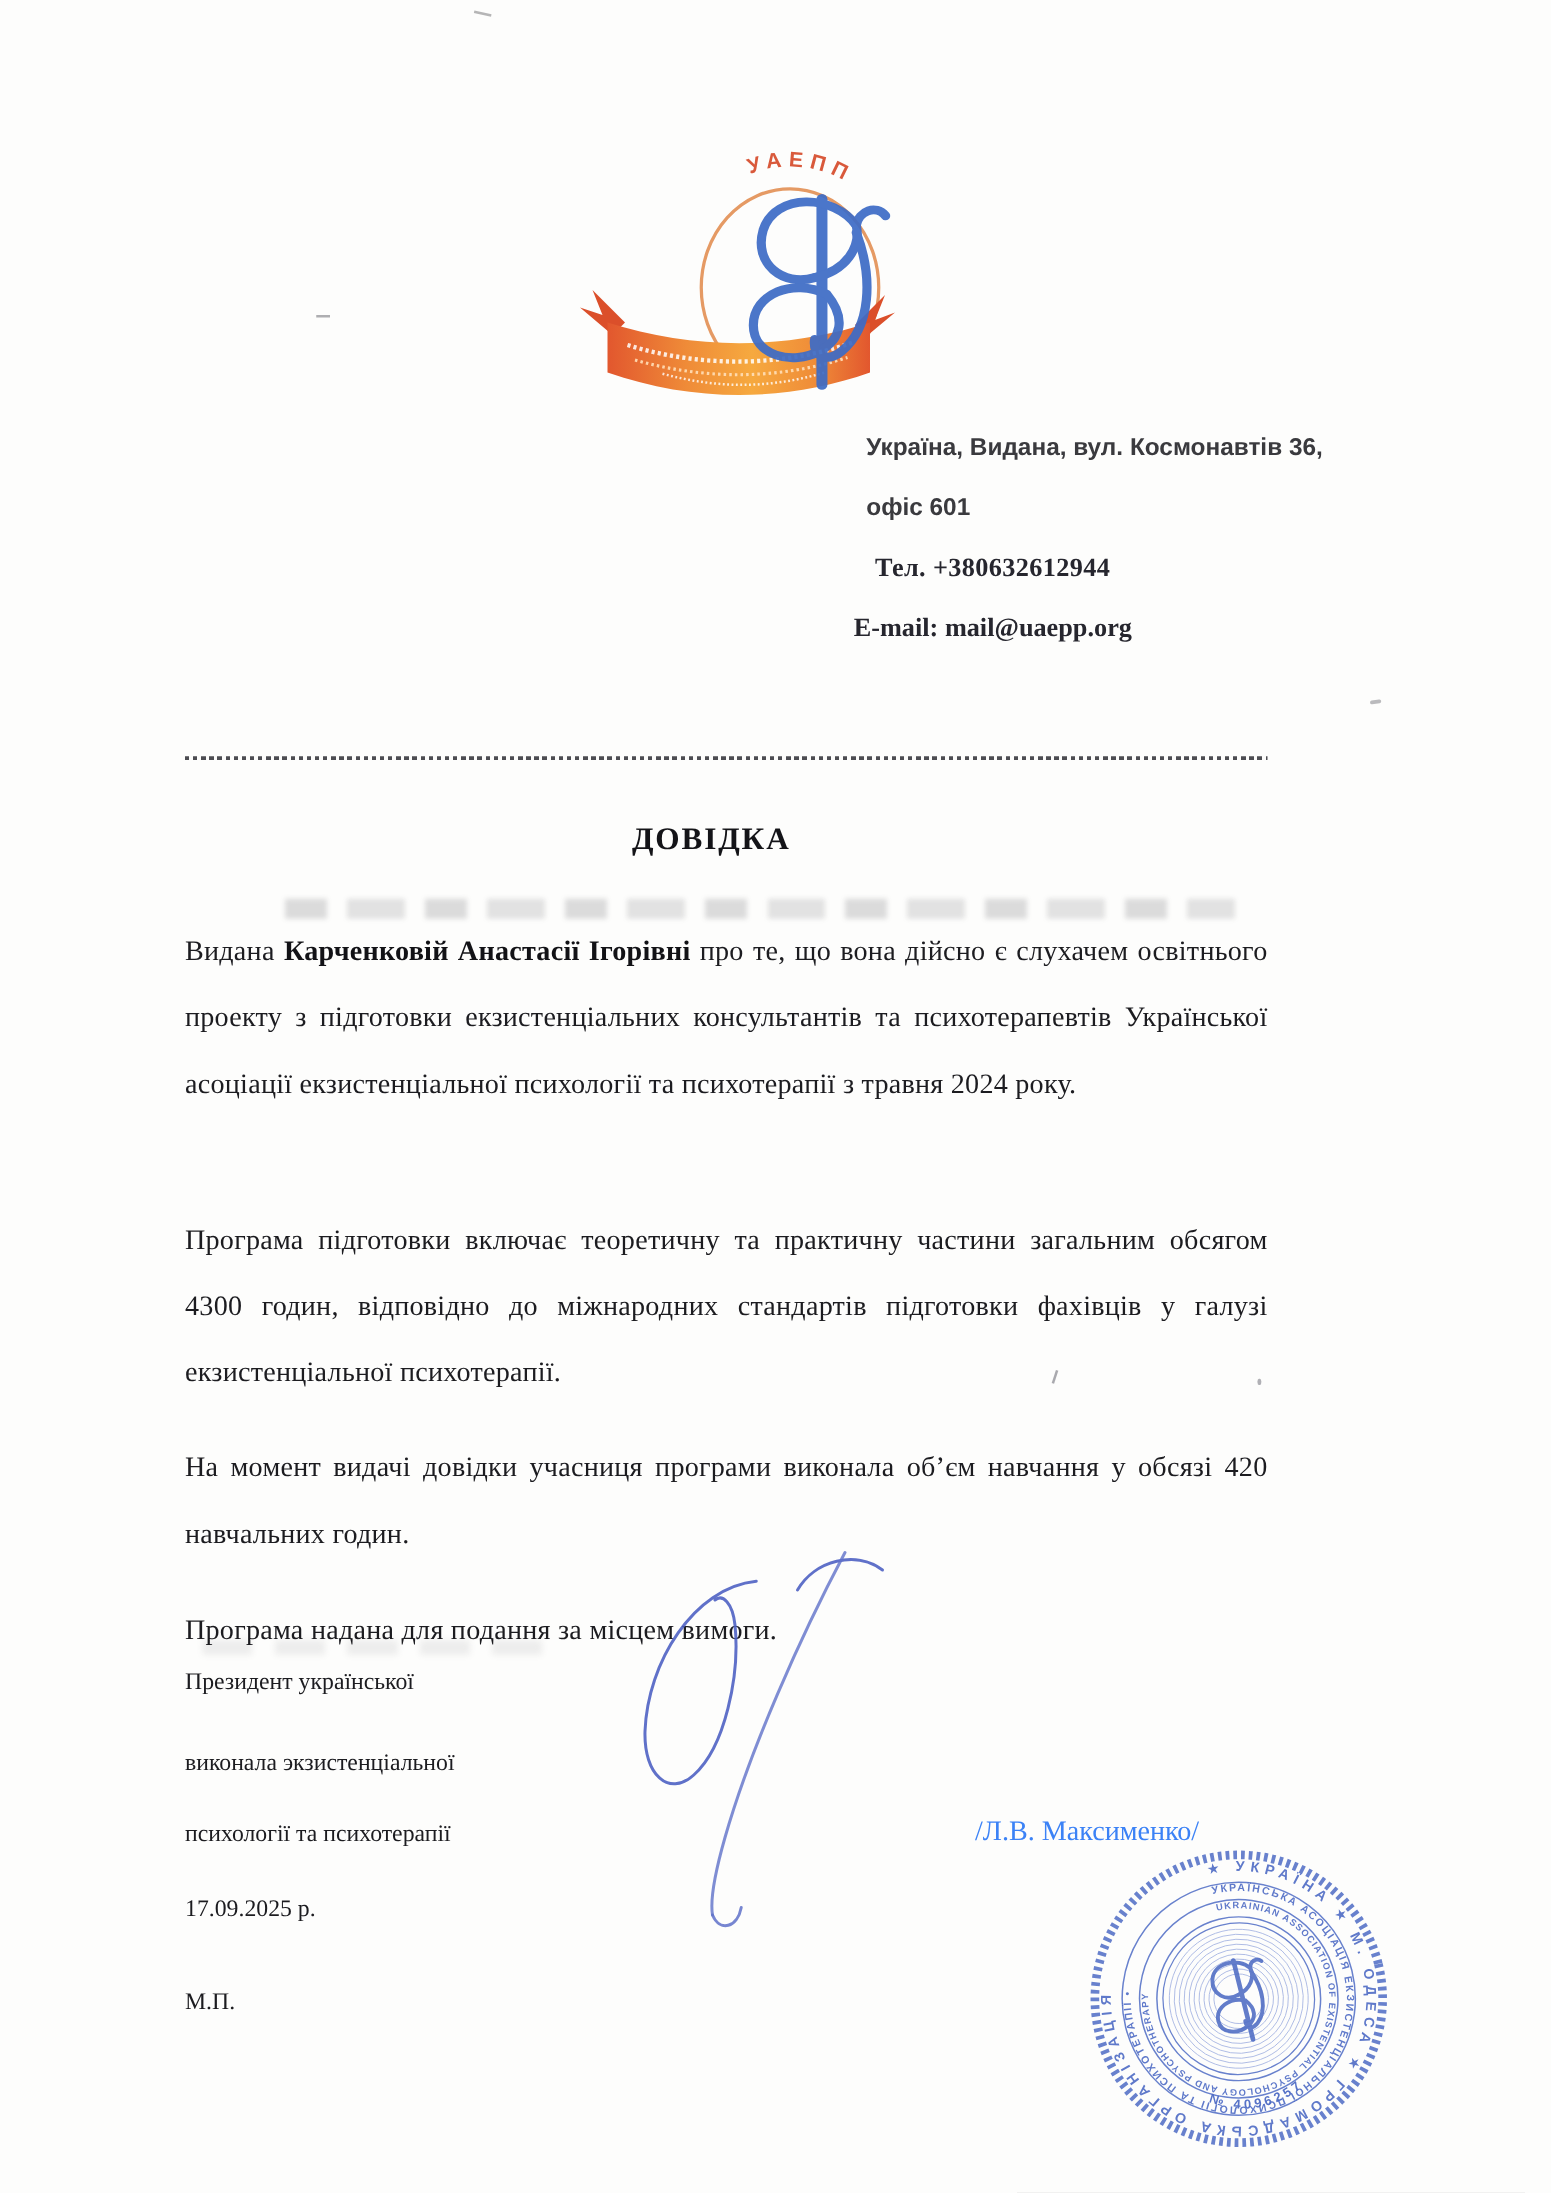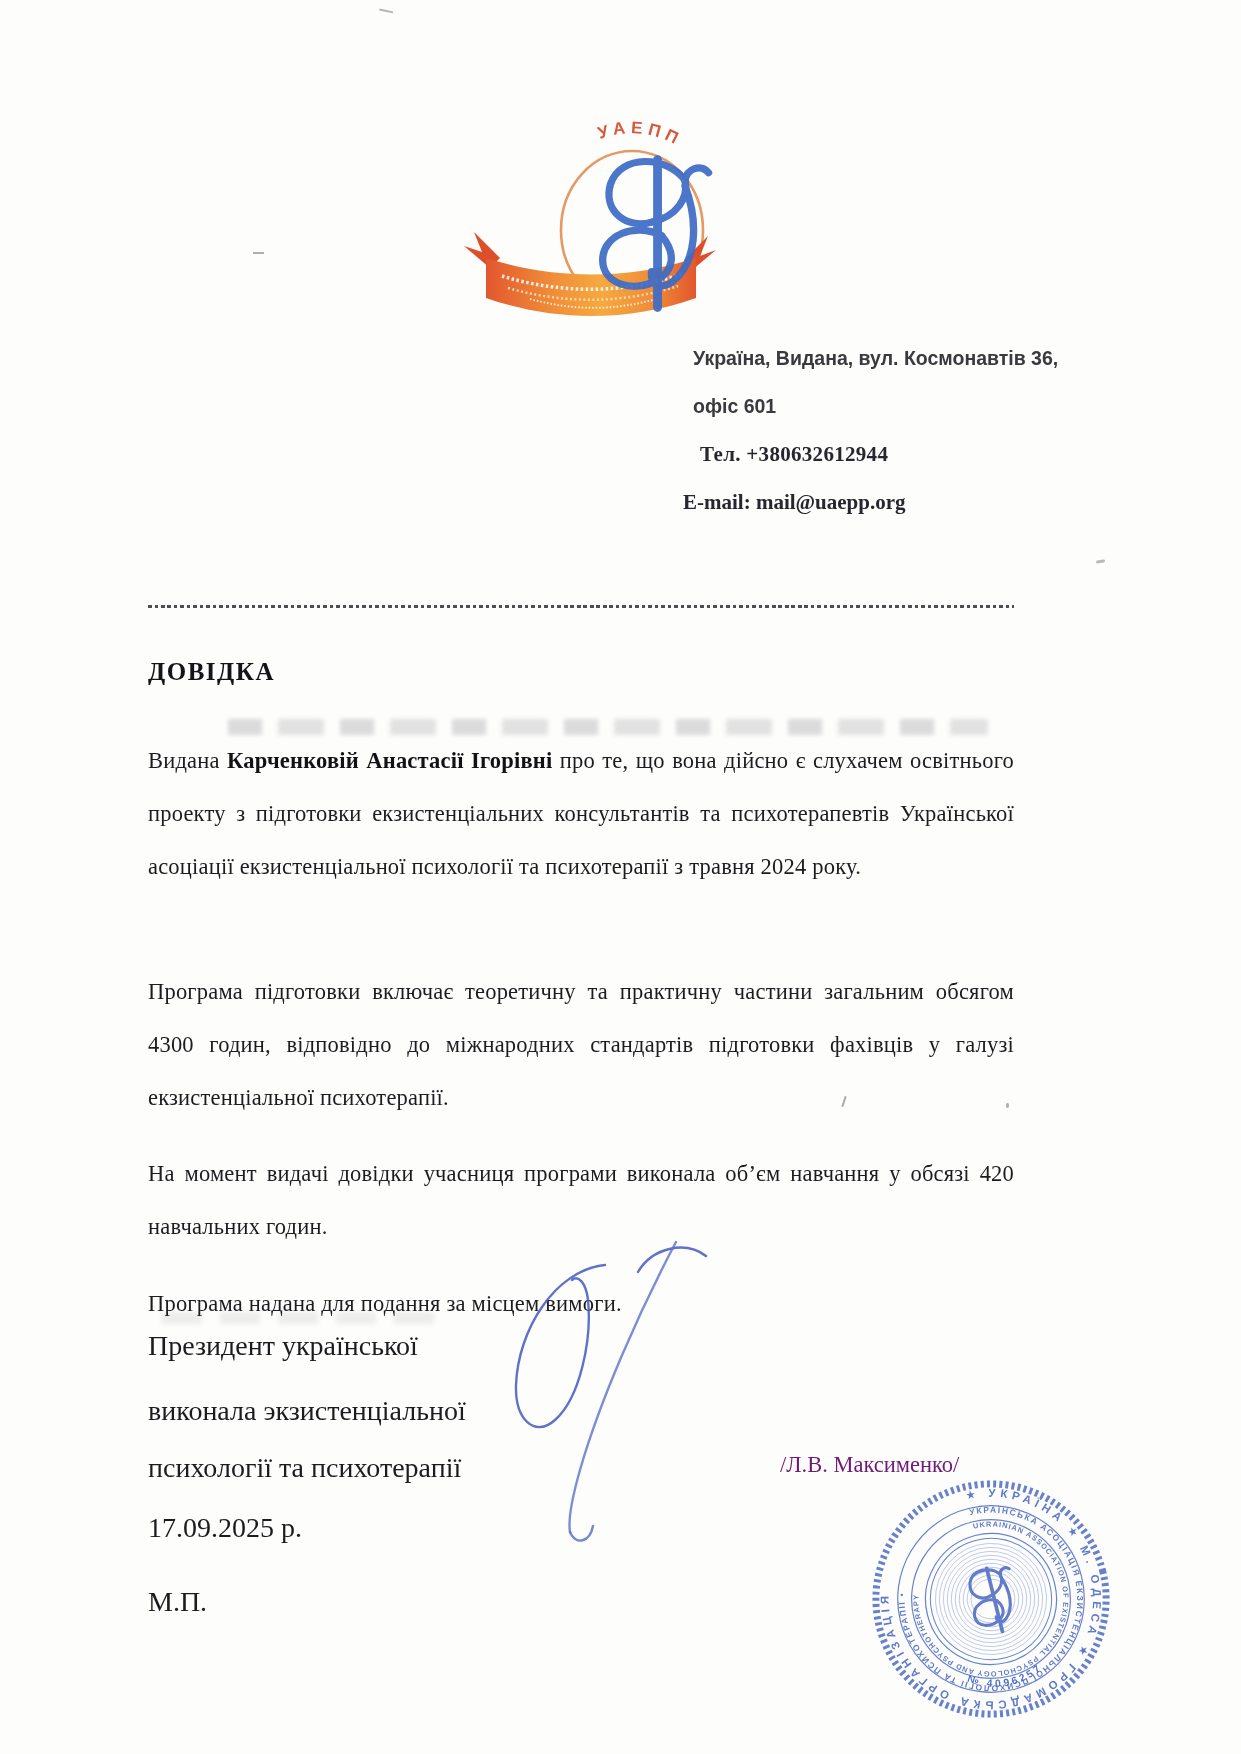--- a/index.html
+++ b/index.html
@@ -20,40 +20,40 @@
   .c-serif{font-size:21px;font-weight:600;color:#26262e;}
   .c-phone{padding-left:17px;letter-spacing:.3px;}
   .c-mail{padding-left:0;}
   
   .sep{
     position:absolute;left:148px;top:605px;width:866px;height:3px;
     background:repeating-linear-gradient(90deg,#4d4d52 0 3.5px,rgba(0,0,0,0) 3.5px 6.5px);
   }
   
   .doc-title{
-    position:absolute;left:148px;top:658px;width:866px;
-    text-align:left;font-size:25px;font-weight:700;letter-spacing:1.5px;color:#141418;
+    position:absolute;left:136px;top:658px;width:866px;
+    text-align:center;font-size:25px;font-weight:700;letter-spacing:1.5px;color:#141418;
   }
   .para{
     position:absolute;left:148px;width:866px;
     font-size:22.5px;line-height:53px;letter-spacing:.2px;
     text-align:justify;color:#1c1c20;
   }
   .p1{top:711px;}
   .p2{top:942px;}
   .p3{top:1124px;}
   .p4{top:1254px;text-align:left;}
   .p1 b{font-weight:700;color:#121216;}
-  .sig-line{position:absolute;left:148px;font-size:28px;line-height:28px;color:#1c1c20;white-space:nowrap;}
+  .sig-line{position:absolute;left:148px;font-size:19px;line-height:28px;color:#1c1c20;white-space:nowrap;}
   .role1{top:1332px;}
   .role2{top:1397px;}
   .role3{top:1454px;}
   .date{top:1514px;text-align:center;}
   .mp{top:1588px;}
-  .sig-name{position:absolute;left:780px;top:1452px;font-size:22.5px;color:#701a75;white-space:nowrap;}
+  .sig-name{position:absolute;left:780px;top:1452px;font-size:22.5px;color:#3b82f6;white-space:nowrap;}
   
   .ghost{position:absolute;pointer-events:none;}
   .ghost1{left:228px;top:719px;width:760px;height:16px;
     background:repeating-linear-gradient(90deg,rgba(90,90,95,.38) 0 34px,rgba(0,0,0,0) 34px 50px,rgba(90,90,95,.30) 50px 96px,rgba(0,0,0,0) 96px 112px);
     filter:blur(2px);opacity:.55;}
   .ghost2{left:162px;top:1312px;width:290px;height:12px;
     background:repeating-linear-gradient(90deg,rgba(110,110,115,.4) 0 40px,rgba(0,0,0,0) 40px 58px);
     filter:blur(2.5px);opacity:.28;}
   .art{position:absolute;pointer-events:none;}
   .art-a{left:380px;top:2px;width:14px;height:8px;border-bottom:2px solid rgba(110,110,112,.5);transform:rotate(12deg);}

